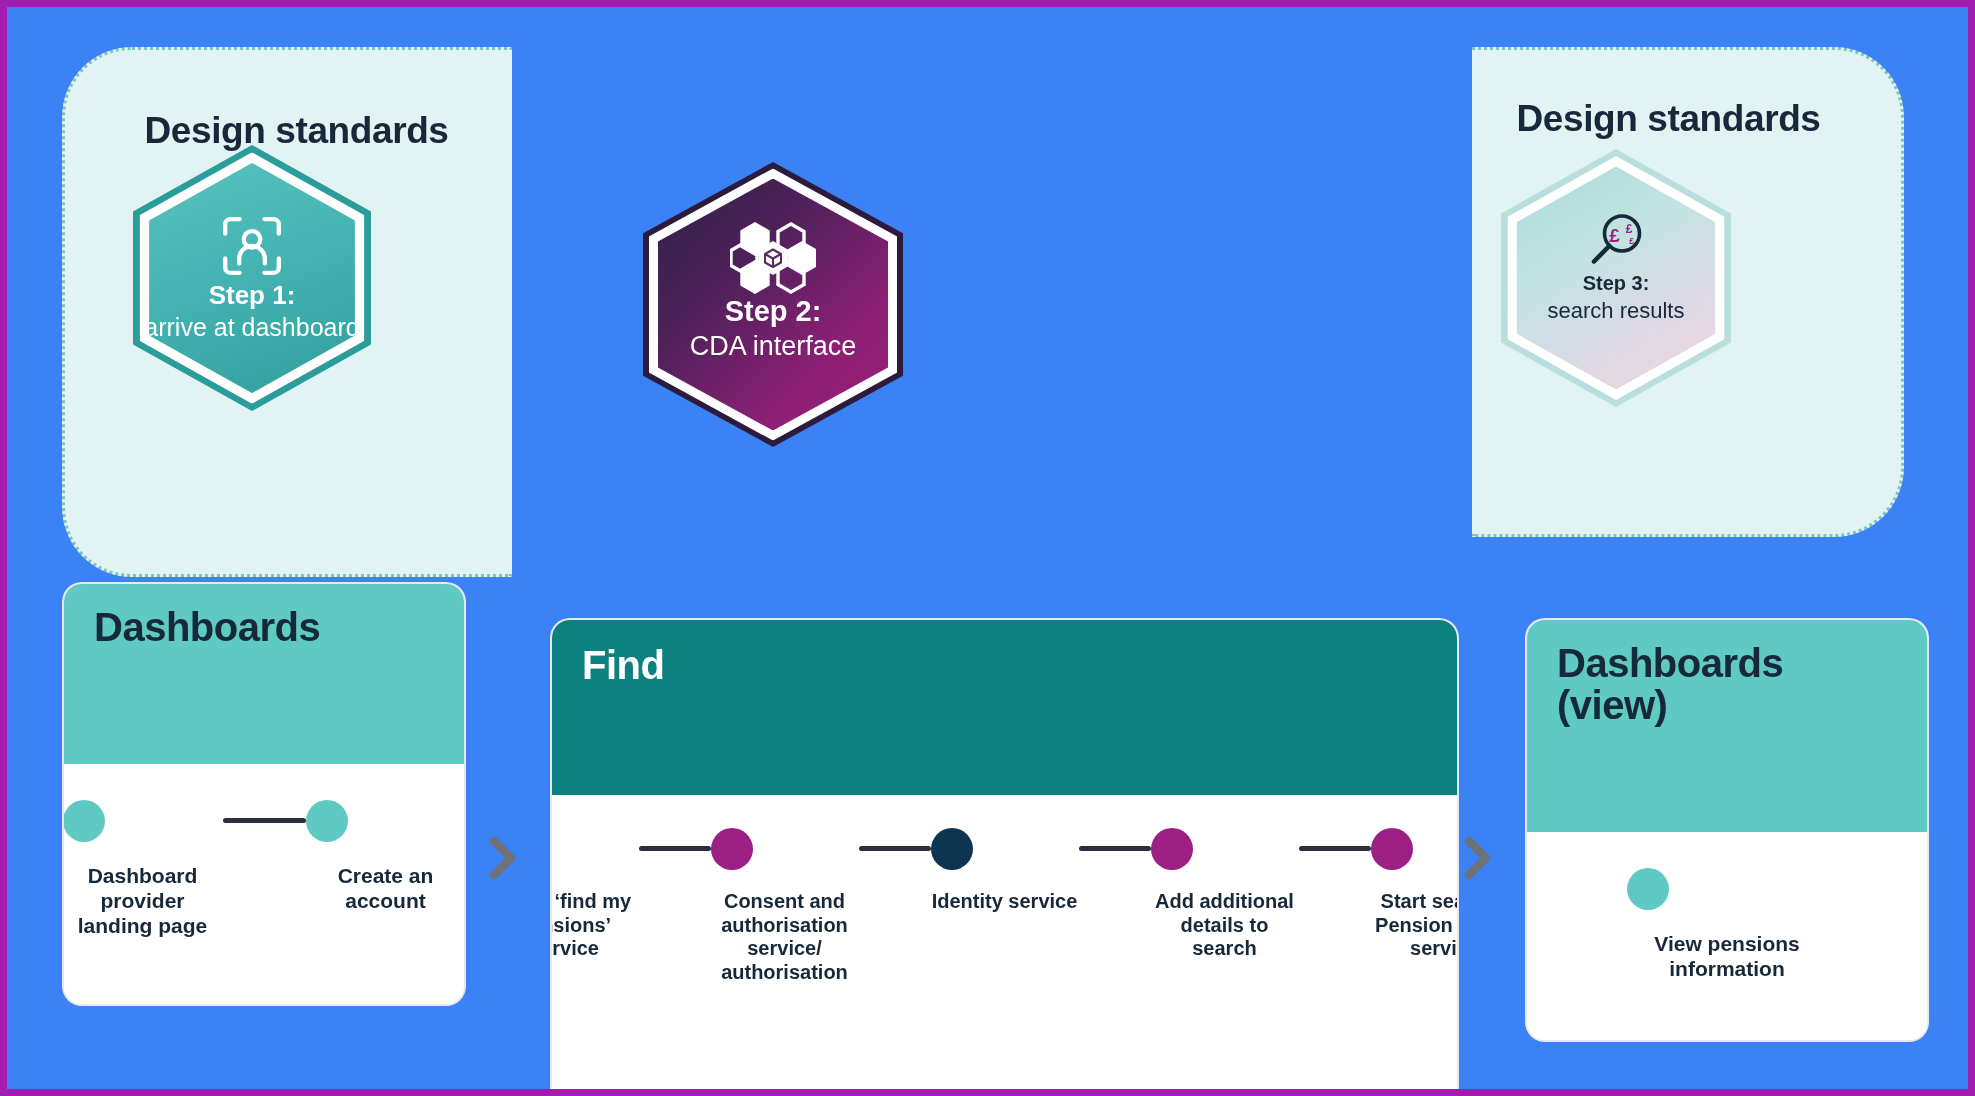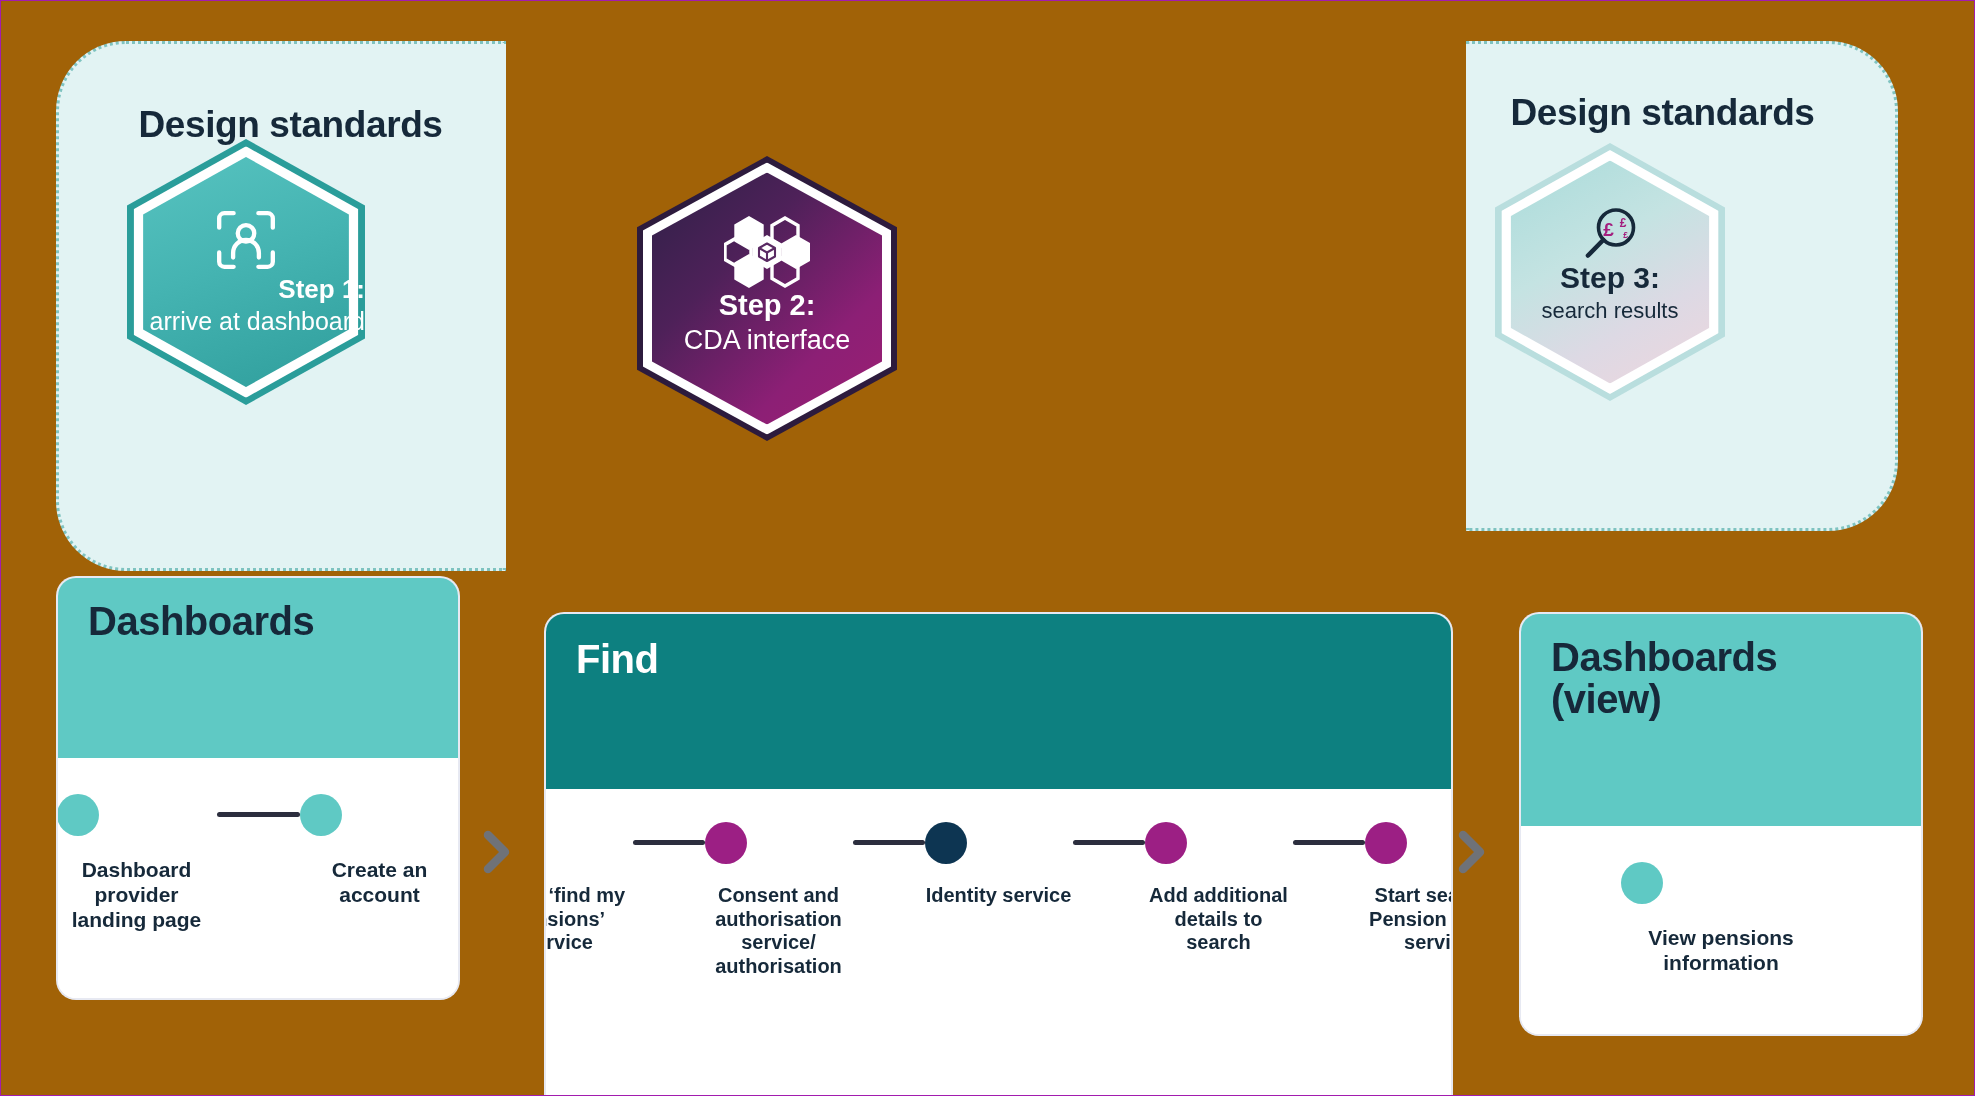--- a/index.html
+++ b/index.html
@@ -8,22 +8,22 @@
     width: 1975px;
     height: 1096px;
     background: #ffffff;
     font-family: "Liberation Sans", sans-serif;
   }
 
   #page {
     position: relative;
     width: 1975px;
     height: 1096px;
-    background: #a16207;
-    border: 1px solid #a21caf;
+    background: #3b82f6;
+    border: 7px solid #a21caf;
     overflow: hidden;
   }
 
   
   .ds-panel {
     position: absolute;
     background: #e2f3f3;
   }
 
   .ds-panel-left {
@@ -107,38 +107,38 @@
     font-size: 25px;
     line-height: 1.18;
     margin-top: 2px;
   }
 
   
   #hex1 { left: 126px; top: 138px; width: 238px; height: 266px; }
   #hex1 .hex-outer-ring { background: #2a9d9a; }
   #hex1 .hex-white { background: #ffffff; transform: scale(0.945); }
   #hex1 .hex-core { background: linear-gradient(160deg,#57c3c0 0%,#45b4b2 45%,#2f9e9c 100%); transform: scale(0.865); }
-  #hex1 .hex-content { color: #ffffff; margin-top: 66px; align-items: flex-end; }
+  #hex1 .hex-content { color: #ffffff; margin-top: 66px; }
 
   
   #hex2 { left: 636px; top: 155px; width: 260px; height: 285px; }
   #hex2 .hex-outer-ring { background: #2d1b3d; }
   #hex2 .hex-white { background: #ffffff; transform: scale(0.955); }
   #hex2 .hex-core { background: linear-gradient(135deg,#2e2147 0%,#4e2159 35%,#8c1f75 72%,#9c1f73 100%); transform: scale(0.885); }
   #hex2 .hex-content { color: #ffffff; margin-top: 48px; }
   #hex2 .hex-step { font-size: 29px; }
   #hex2 .hex-sub { font-size: 27px; }
 
   
   #hex3 { left: 1494px; top: 142px; width: 230px; height: 258px; }
   #hex3 .hex-outer-ring { background: #b9dede; }
   #hex3 .hex-white { background: #ffffff; transform: scale(0.945); }
   #hex3 .hex-core { background: linear-gradient(150deg,#a9dbda 0%,#c4e3e2 40%,#ddd9e4 70%,#eed6dd 100%); transform: scale(0.865); }
   #hex3 .hex-content { color: #16293a; margin-top: 40px; }
-  #hex3 .hex-step { font-size: 30px; }
+  #hex3 .hex-step { font-size: 20px; }
   #hex3 .hex-sub { font-size: 22px; }
 
   .hex-icon {
     position: absolute;
     z-index: 7;
   }
   #hex1 .hex-icon { top: 68px; left: 50%; transform: translateX(-50%); }
   #hex2 .hex-icon { top: 58px; left: 50%; transform: translateX(-50%); }
   #hex3 .hex-icon { top: 62px; left: 50%; transform: translateX(-50%); }
 

